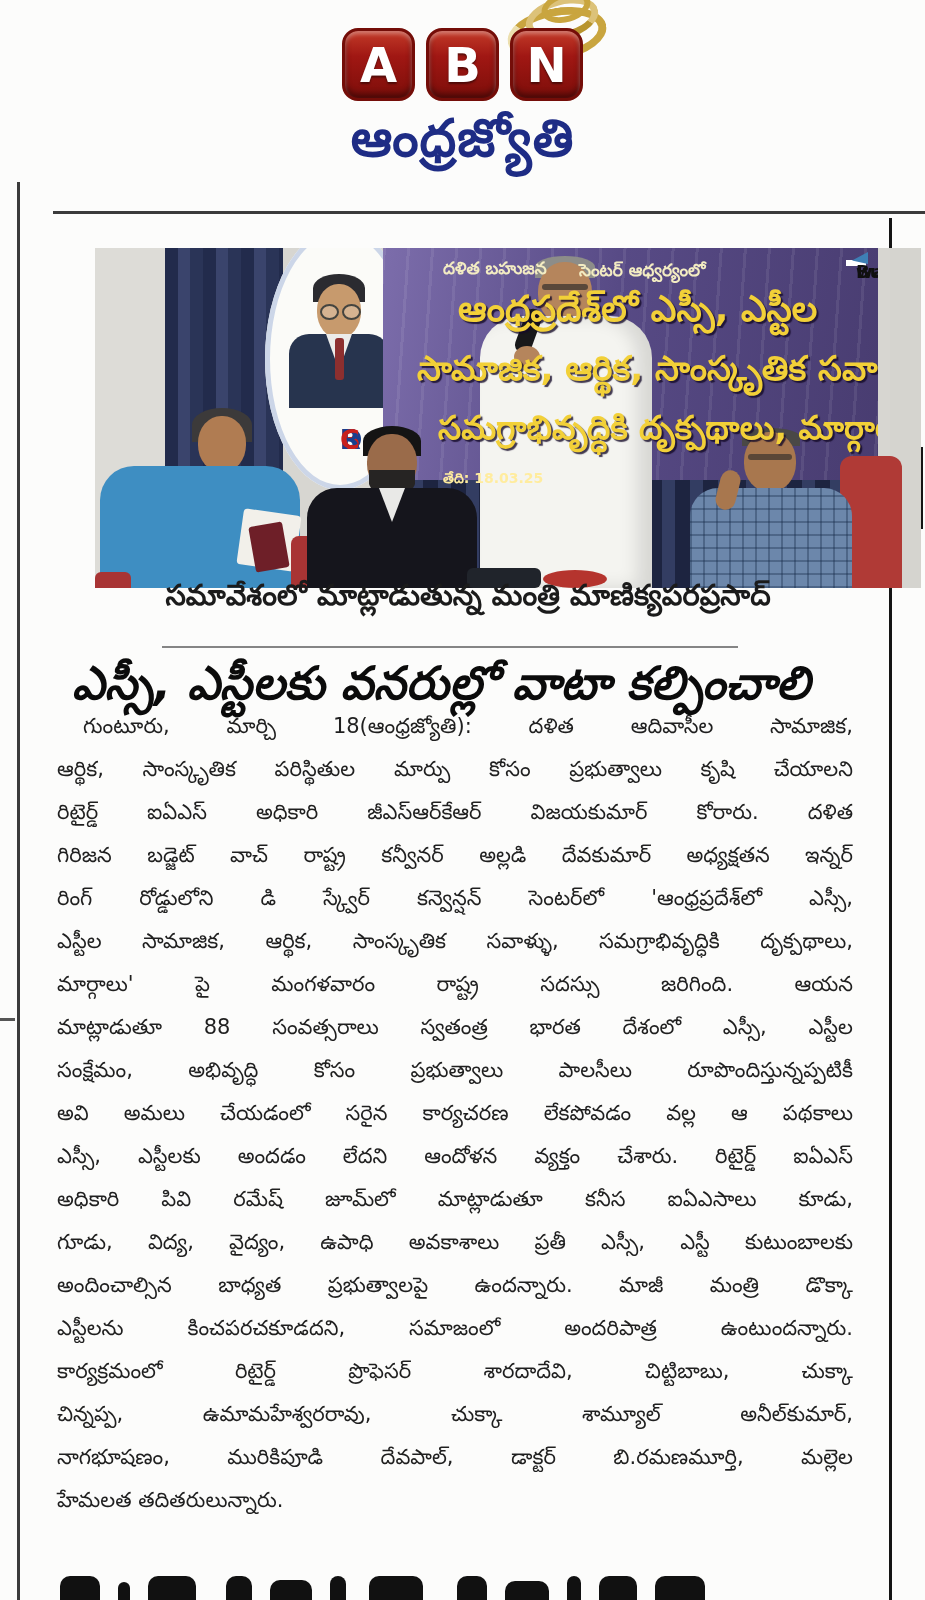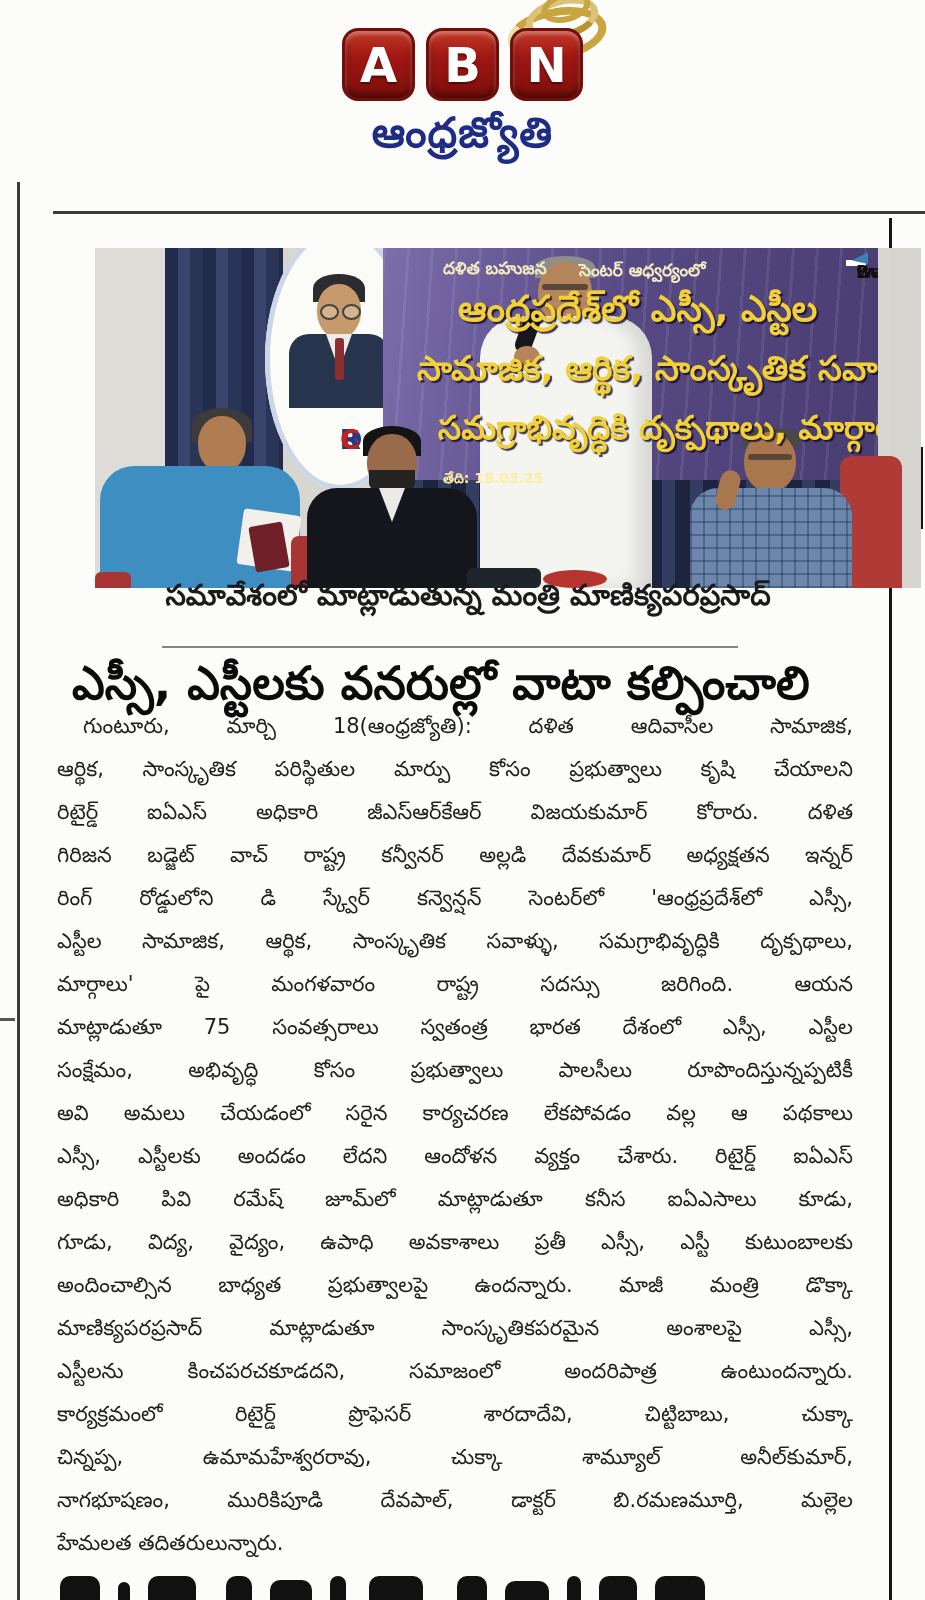--- a/index.html
+++ b/index.html
@@ -13,21 +13,21 @@
   .swirl .s1{left:2px;top:16px;width:84px;height:36px;border:8px solid #c9a53f;border-left-color:#ecdfae;transform:rotate(-10deg);}
   .swirl .s2{left:20px;top:6px;width:60px;height:27px;border:7px solid #dcc279;border-bottom-color:#b8952f;transform:rotate(-14deg);}
   .swirl .s3{left:36px;top:0;width:38px;height:18px;border:6px solid #c9a53f;transform:rotate(-16deg);}
   .abn-row{position:absolute;left:0;top:28px;width:925px;display:flex;justify-content:center;gap:11px;z-index:1;}
   .abn-sq{width:73px;height:73px;border-radius:16px;border:3px solid #740d08;box-sizing:border-box;
           background:linear-gradient(180deg,#c23a28 0%,#a01713 38%,#7d0e0a 100%);
           box-shadow:inset 0 3px 4px rgba(255,255,255,.35), inset 0 -4px 6px rgba(0,0,0,.45);
           display:flex;align-items:center;justify-content:center;
           color:#ffffff;font-size:48px;font-weight:800;text-shadow:0 2px 2px rgba(0,0,0,.45);}
   .paper-name{position:absolute;left:0;top:108px;width:925px;text-align:center;
-              font-size:42px;font-weight:700;color:#1e2c85;letter-spacing:1px;}
+              font-size:52px;font-weight:700;color:#1e2c85;letter-spacing:1px;}
 
   
   .rule{position:absolute;background:#3b3b3b;}
   .rule-left{left:17px;top:182px;width:3px;height:1418px;}
   .rule-left-tick{left:0;top:1018px;width:15px;height:3px;background:#555;}
   .rule-top{left:53px;top:211px;width:872px;height:3px;}
   .rule-right{left:889px;top:218px;width:3px;height:1382px;background:#141414;}
   .rule-frag{left:920px;top:447px;width:3px;height:82px;background:#141414;}
   .caption-rule{left:162px;top:646px;width:576px;height:2px;background:#858585;}
 
@@ -101,21 +101,21 @@
   .chair-left{left:0;top:324px;width:36px;height:16px;background:#a83434;border-radius:6px 6px 0 0;}
   .chair-midsliver{left:196px;top:288px;width:26px;height:52px;background:#a83434;border-radius:8px 8px 0 0;}
   .chair-right{left:745px;top:208px;width:62px;height:132px;background:#b03a36;border-radius:12px 12px 0 0;}
   .mics{left:372px;top:320px;width:74px;height:20px;background:#20242b;border-radius:6px;}
   .flowers{left:448px;top:322px;width:64px;height:18px;background:#b5342e;border-radius:50%;}
 
   
   .caption{position:absolute;left:55px;top:578px;width:826px;text-align:center;
            font-size:29px;font-weight:600;color:#1b1b1b;}
   .headline{position:absolute;left:72px;top:656px;width:810px;margin:0;
-            font-size:46px;font-weight:700;color:#0b0b0b;white-space:nowrap;}
+            font-size:46px;font-weight:700;color:#0b0b0b;white-space:nowrap;font-style:italic;}
   .body-text{position:absolute;left:57px;top:705px;width:796px;}
   .bline{height:43px;line-height:43px;font-size:21px;color:#1f1f1f;
          text-align:justify;text-align-last:justify;white-space:nowrap0;}
   .body-text .bline:first-child{text-indent:26px;}
   .body-text .bline:last-child{text-align-last:left;}
 
   
   .nextline{position:absolute;left:60px;top:1576px;width:800px;height:24px;overflow:hidden;}
   .nextline span{display:inline-block;background:#111;height:40px;border-radius:10px;
                  vertical-align:top;margin-right:18px;}
@@ -225,28 +225,27 @@
   <h1 class="headline">ఎస్సీ, ఎస్టీలకు వనరుల్లో వాటా కల్పించాలి</h1>
 
   <div class="body-text">
       <div class="bline">గుంటూరు, మార్చి 18(ఆంధ్రజ్యోతి): దళిత ఆదివాసీల సామాజిక,</div>
       <div class="bline">ఆర్థిక, సాంస్కృతిక పరిస్థితుల మార్పు కోసం ప్రభుత్వాలు కృషి చేయాలని</div>
       <div class="bline">రిటైర్డ్ ఐఏఎస్ అధికారి జీఎస్ఆర్‌కేఆర్ విజయకుమార్ కోరారు. దళిత</div>
       <div class="bline">గిరిజన బడ్జెట్ వాచ్ రాష్ట్ర కన్వీనర్ అల్లడి దేవకుమార్ అధ్యక్షతన ఇన్నర్</div>
       <div class="bline">రింగ్ రోడ్డులోని డి స్క్వేర్ కన్వెన్షన్ సెంటర్‌లో 'ఆంధ్రప్రదేశ్‌లో ఎస్సీ,</div>
       <div class="bline">ఎస్టీల సామాజిక, ఆర్థిక, సాంస్కృతిక సవాళ్ళు, సమగ్రాభివృద్ధికి దృక్పథాలు,</div>
       <div class="bline">మార్గాలు' పై మంగళవారం రాష్ట్ర సదస్సు జరిగింది. ఆయన</div>
-      <div class="bline">మాట్లాడుతూ 75 సంవత్సరాలు స్వతంత్ర భారత దేశంలో ఎస్సీ, ఎస్టీల</div>
+      <div class="bline">మాట్లాడుతూ 88 సంవత్సరాలు స్వతంత్ర భారత దేశంలో ఎస్సీ, ఎస్టీల</div>
       <div class="bline">సంక్షేమం, అభివృద్ధి కోసం ప్రభుత్వాలు పాలసీలు రూపొందిస్తున్నప్పటికీ</div>
       <div class="bline">అవి అమలు చేయడంలో సరైన కార్యచరణ లేకపోవడం వల్ల ఆ పథకాలు</div>
       <div class="bline">ఎస్సీ, ఎస్టీలకు అందడం లేదని ఆందోళన వ్యక్తం చేశారు. రిటైర్డ్ ఐఏఎస్</div>
       <div class="bline">అధికారి పివి రమేష్ జూమ్‌లో మాట్లాడుతూ కనీస ఐఏఎసాలు కూడు,</div>
       <div class="bline">గూడు, విద్య, వైద్యం, ఉపాధి అవకాశాలు ప్రతీ ఎస్సీ, ఎస్టీ కుటుంబాలకు</div>
       <div class="bline">అందించాల్సిన బాధ్యత ప్రభుత్వాలపై ఉందన్నారు. మాజీ మంత్రి డొక్కా</div>
-      <div class="bline">మాణిక్యపరప్రసాద్ మాట్లాడుతూ సాంస్కృతికపరమైన అంశాలపై ఎస్సీ,</div>
       <div class="bline">ఎస్టీలను కించపరచకూడదని, సమాజంలో అందరిపాత్ర ఉంటుందన్నారు.</div>
       <div class="bline">కార్యక్రమంలో రిటైర్డ్ ప్రొఫెసర్ శారదాదేవి, చిట్టిబాబు, చుక్కా</div>
       <div class="bline">చిన్నప్ప, ఉమామహేశ్వరరావు, చుక్కా శామ్యూల్ అనీల్‌కుమార్,</div>
       <div class="bline">నాగభూషణం, మురికిపూడి దేవపాల్, డాక్టర్ బి.రమణమూర్తి, మల్లెల</div>
       <div class="bline">హేమలత తదితరులున్నారు.</div>
     </div>
 
   <div class="nextline">
     <span></span><span></span><span></span><span></span><span></span><span></span>
     <span></span><span></span><span></span><span></span><span></span><span></span>

